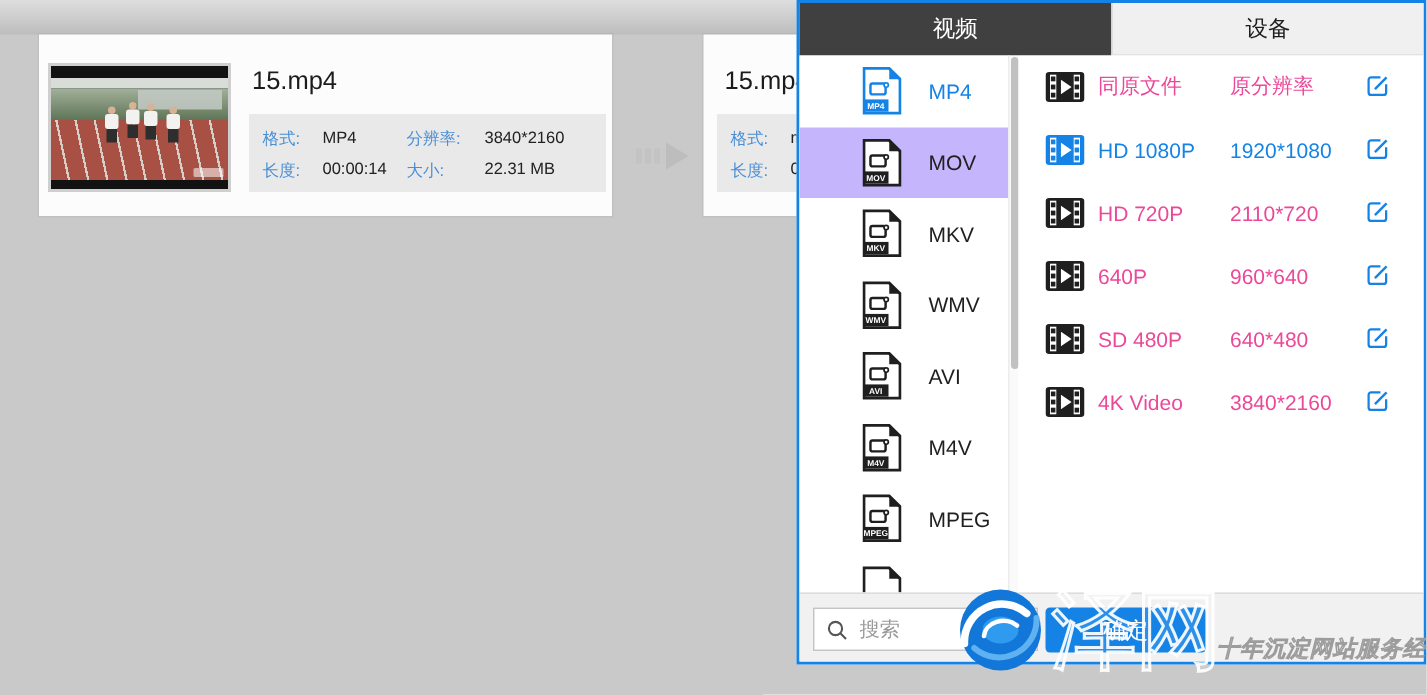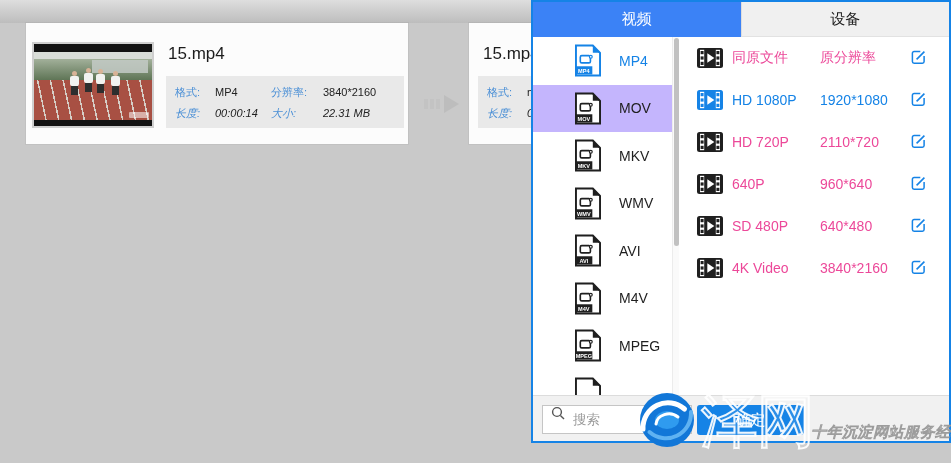--- a/index.html
+++ b/index.html
@@ -26,37 +26,37 @@
   .person .bd{width:9px;height:10px;background:#f2f2f0;border-radius:2px;}
   .person .lg{width:7px;height:9px;background:#2e2e2e;margin:0 auto;}
   .file-title{position:absolute;top:21px;font-size:17px;color:#1c1c1c;}
   .card1 .file-title{left:142px;}
   .card2 .file-title{left:14px;}
   .infobox{position:absolute;top:53px;height:52px;background:#e9e9e9;font-size:11px;}
   .card1 .infobox{left:140px;width:238px;}
   .card2 .infobox{left:9px;width:300px;}
   .inforow{position:absolute;left:9px;right:4px;white-space:nowrap;display:flex;align-items:center;}
   .inforow.r1{top:7px;height:18px;}
-  .inforow.r2{top:28px;height:18px;font-style:italic;}
+  .inforow.r2{top:28px;height:18px;}
   .ilbl{color:#4a8fd6;}
   .ival{color:#222;margin-left:3px;}
   .col1l{width:37px;}
   .col1v{width:56px;}
   .col2l{width:49px;}
   .conv-arrow{position:absolute;left:424px;top:95px;width:38px;height:18px;}
   .conv-arrow .b{position:absolute;top:4px;width:4px;height:10px;background:#c3c3c3;}
   .conv-arrow .tri{position:absolute;left:20px;top:0;width:0;height:0;
     border-top:9px solid transparent;border-bottom:9px solid transparent;border-left:15px solid #bdbdbd;}
   
   .popup{position:absolute;left:531px;top:0;width:420px;height:443px;background:#fff;
     border:2px solid #1583e6;box-sizing:border-box;z-index:5;}
   .tabs{position:absolute;left:0;top:0;width:416px;height:35px;display:flex;}
   .tab{flex:1;display:flex;align-items:center;justify-content:center;font-size:15px;color:#1d1d1d;
     background:#f0f0f0;border-bottom:1px solid #e2e2e2;cursor:default;}
-  .tab.active{background:#3b82f6;color:#fff;border-bottom:none;}
+  .tab.active{background:#404040;color:#fff;border-bottom:none;}
   .tab.sep{border-left:1px solid #ddd;}
   .fmt-col{position:absolute;left:0;top:35px;width:139px;height:358px;background:#fff;overflow:hidden;}
   .fmt-row{position:relative;width:139px;height:47.5px;}
   .fmt-row.hover{background:#c4b5fd;}
   .fmt-row .ficon{position:absolute;left:42px;top:7px;color:#1f1f1f;}
   .fmt-row.selected .ficon{color:#1583e6;}
   .fmt-row .flabel{position:absolute;left:86px;top:0;height:47.5px;display:flex;align-items:center;
     font-size:14px;color:#1f1f1f;}
   .fmt-row.selected .flabel{color:#1583e6;}
   .vscroll{position:absolute;left:139px;top:35px;width:7px;height:358px;background:#fafafa;border-left:1px solid #ececec;box-sizing:border-box;}
@@ -64,21 +64,21 @@
   .res-col{position:absolute;left:146px;top:35px;width:270px;height:358px;background:#fff;}
   .res-row{position:relative;width:270px;height:42px;color:#ec4899;}
   .res-row.selected{color:#1583e6;}
   .res-row .film{position:absolute;left:18px;top:11px;color:#1f1f1f;}
   .res-row.selected .film{color:#1583e6;}
   .res-row .rname{position:absolute;left:53px;top:0;height:42px;display:flex;align-items:center;font-size:14px;}
   .res-row .rval{position:absolute;left:141px;top:0;height:42px;display:flex;align-items:center;font-size:14px;}
   .res-row .edit{position:absolute;left:231px;top:12px;cursor:pointer;}
   .search-strip{position:absolute;left:0;top:393px;width:416px;height:46px;background:#f1f1f1;border-top:1px solid #dcdcdc;box-sizing:border-box;}
   .search-box{position:absolute;left:9px;top:9px;width:150px;height:29px;background:#fff;
-    border:1px solid #c5c5c5;box-sizing:border-box;display:flex;}
+    border:1px solid #c5c5c5;box-sizing:border-box;display:flex;align-items:center;}
   .search-box input{border:none;outline:none;background:transparent;font-size:13.5px;color:#444;
     width:110px;font-family:inherit;}
   .search-box input::placeholder{color:#9a9a9a;}
   .mag{margin:0 6px 0 8px;flex:0 0 auto;}
   .confirm-btn{position:absolute;left:164px;top:9px;width:107px;height:30px;background:#1583e6;
     border:none;border-radius:3px;color:#fff;font-size:15px;font-family:inherit;cursor:pointer;}
   
   .wm{position:absolute;z-index:9;pointer-events:none;}
   .wm-brand{left:701px;top:391px;font-size:58px;line-height:60px;letter-spacing:-2px;
     color:rgba(255,255,255,0.10);-webkit-text-stroke:2px rgba(255,255,255,0.92);}

